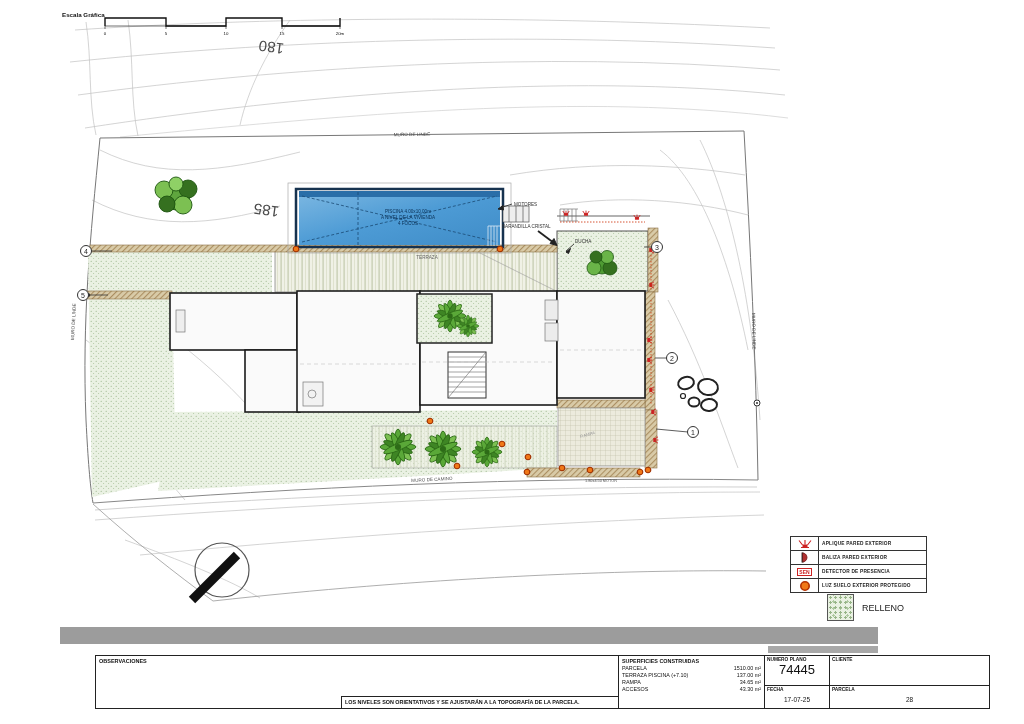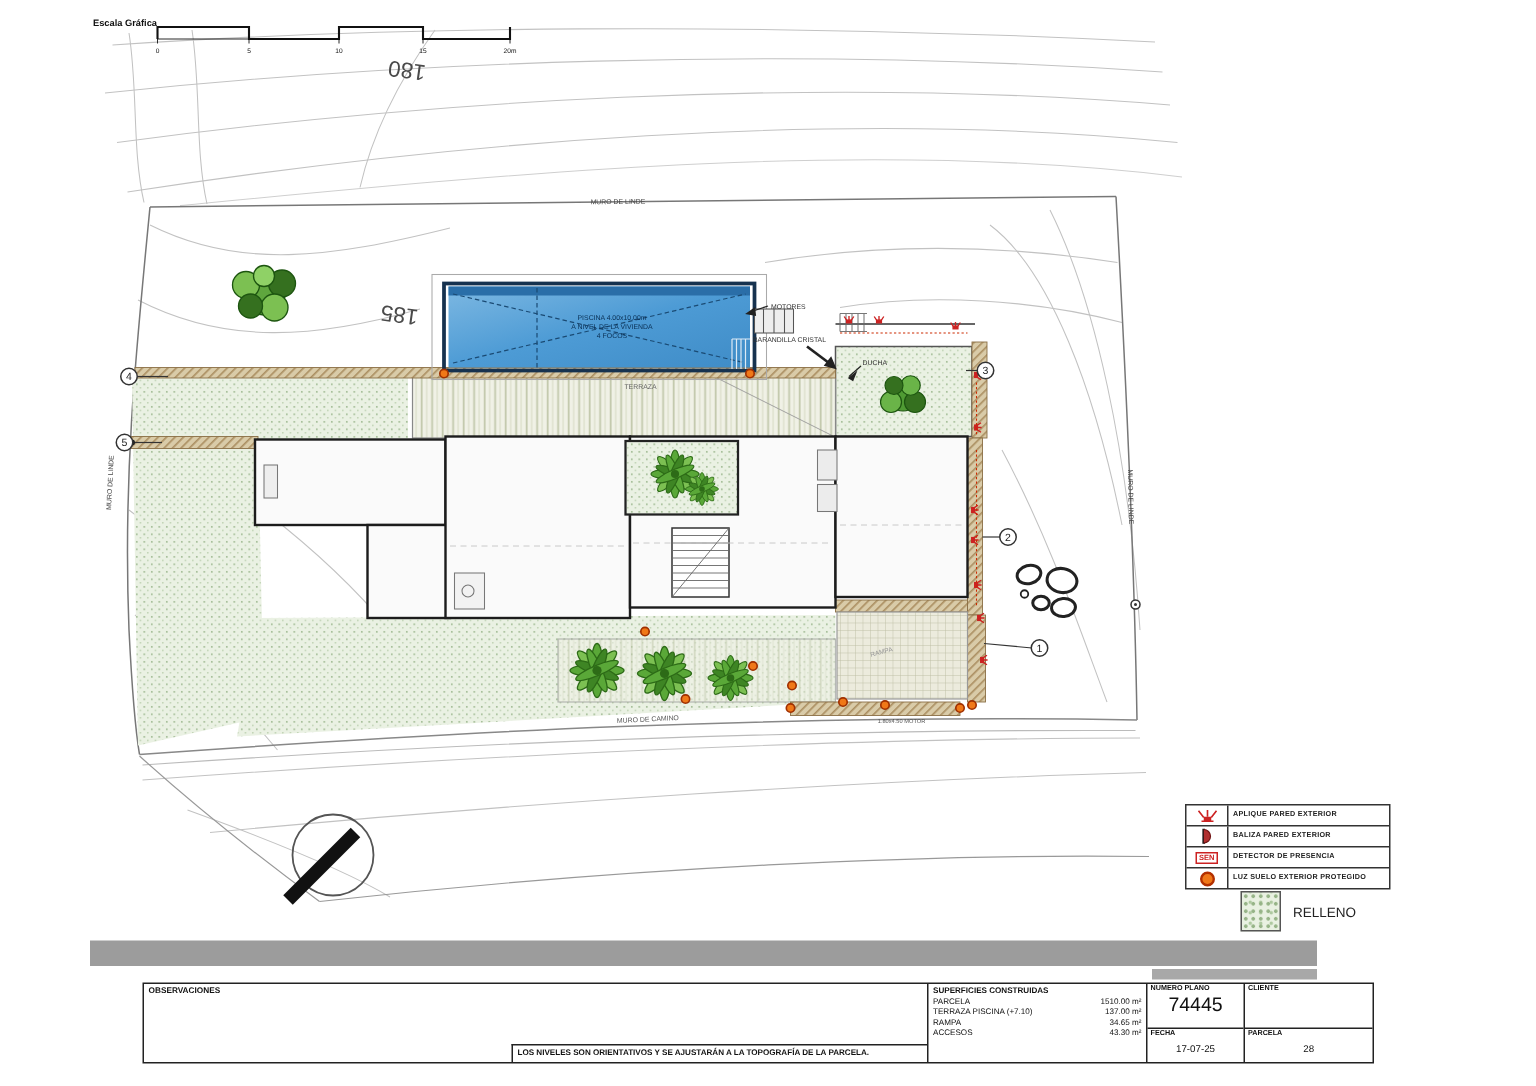--- a/index.html
+++ b/index.html
@@ -17,21 +17,21 @@
   .lg-sym{width:27px;border-right:1px solid #333;display:flex;align-items:center;justify-content:center;}
   .lg-label{font-size:4.8px;font-weight:bold;color:#222;display:flex;align-items:center;padding-left:3px;letter-spacing:.2px;}
   .sen-box{font-size:5px;font-weight:bold;color:#c22;border:1px solid #c22;padding:0 1px;line-height:6px;}
   
   .relleno{left:827px;top:594px;display:flex;align-items:center;gap:8px;justify-content:center;}
   .relleno-swatch{width:25px;height:25px;border:1px solid #555;background-color:#e9f1e2;
      background-image:radial-gradient(#96b487 1px, transparent 1.4px),radial-gradient(#aec9a0 1px, transparent 1.4px);
      background-size:5px 5px,7px 7px;background-position:0 0,2px 3px;}
   .relleno-label{font-size:9px;color:#222;}
   
-  .titleblock{left:95px;top:655px;width:821px;height:54px;border:1.5px solid #222;background:#fff;display:flex;}
+  .titleblock{left:95px;top:655px;width:895px;height:54px;border:1.5px solid #222;background:#fff;display:flex;}
   .tb-obs{width:522px;position:relative;border-right:1px solid #222;}
   .tb-obs-label{font-size:5.5px;font-weight:bold;color:#111;padding:2px 3px;}
   .tb-note{position:absolute;bottom:0;right:0;width:277px;height:12px;border-top:1px solid #222;border-left:1px solid #222;
      font-size:5.4px;font-weight:bold;color:#111;padding:2px 0 0 3px;box-sizing:border-box;white-space:nowrap;overflow:hidden;}
   .tb-sup{width:146px;border-right:1px solid #222;padding:2px 3px;box-sizing:border-box;}
   .tb-sup-h{font-size:5.4px;font-weight:bold;color:#111;margin-bottom:1px;}
   .tb-sup-row{display:flex;justify-content:space-between;font-size:5.4px;color:#111;line-height:1.3;}
   .tb-np{width:64px;border-right:1px solid #222;display:flex;flex-direction:column;}
   .tb-np-top{height:29px;border-bottom:1px solid #222;}
   .tb-minilabel{font-size:4.8px;font-weight:bold;color:#111;padding:1px 2px;}

